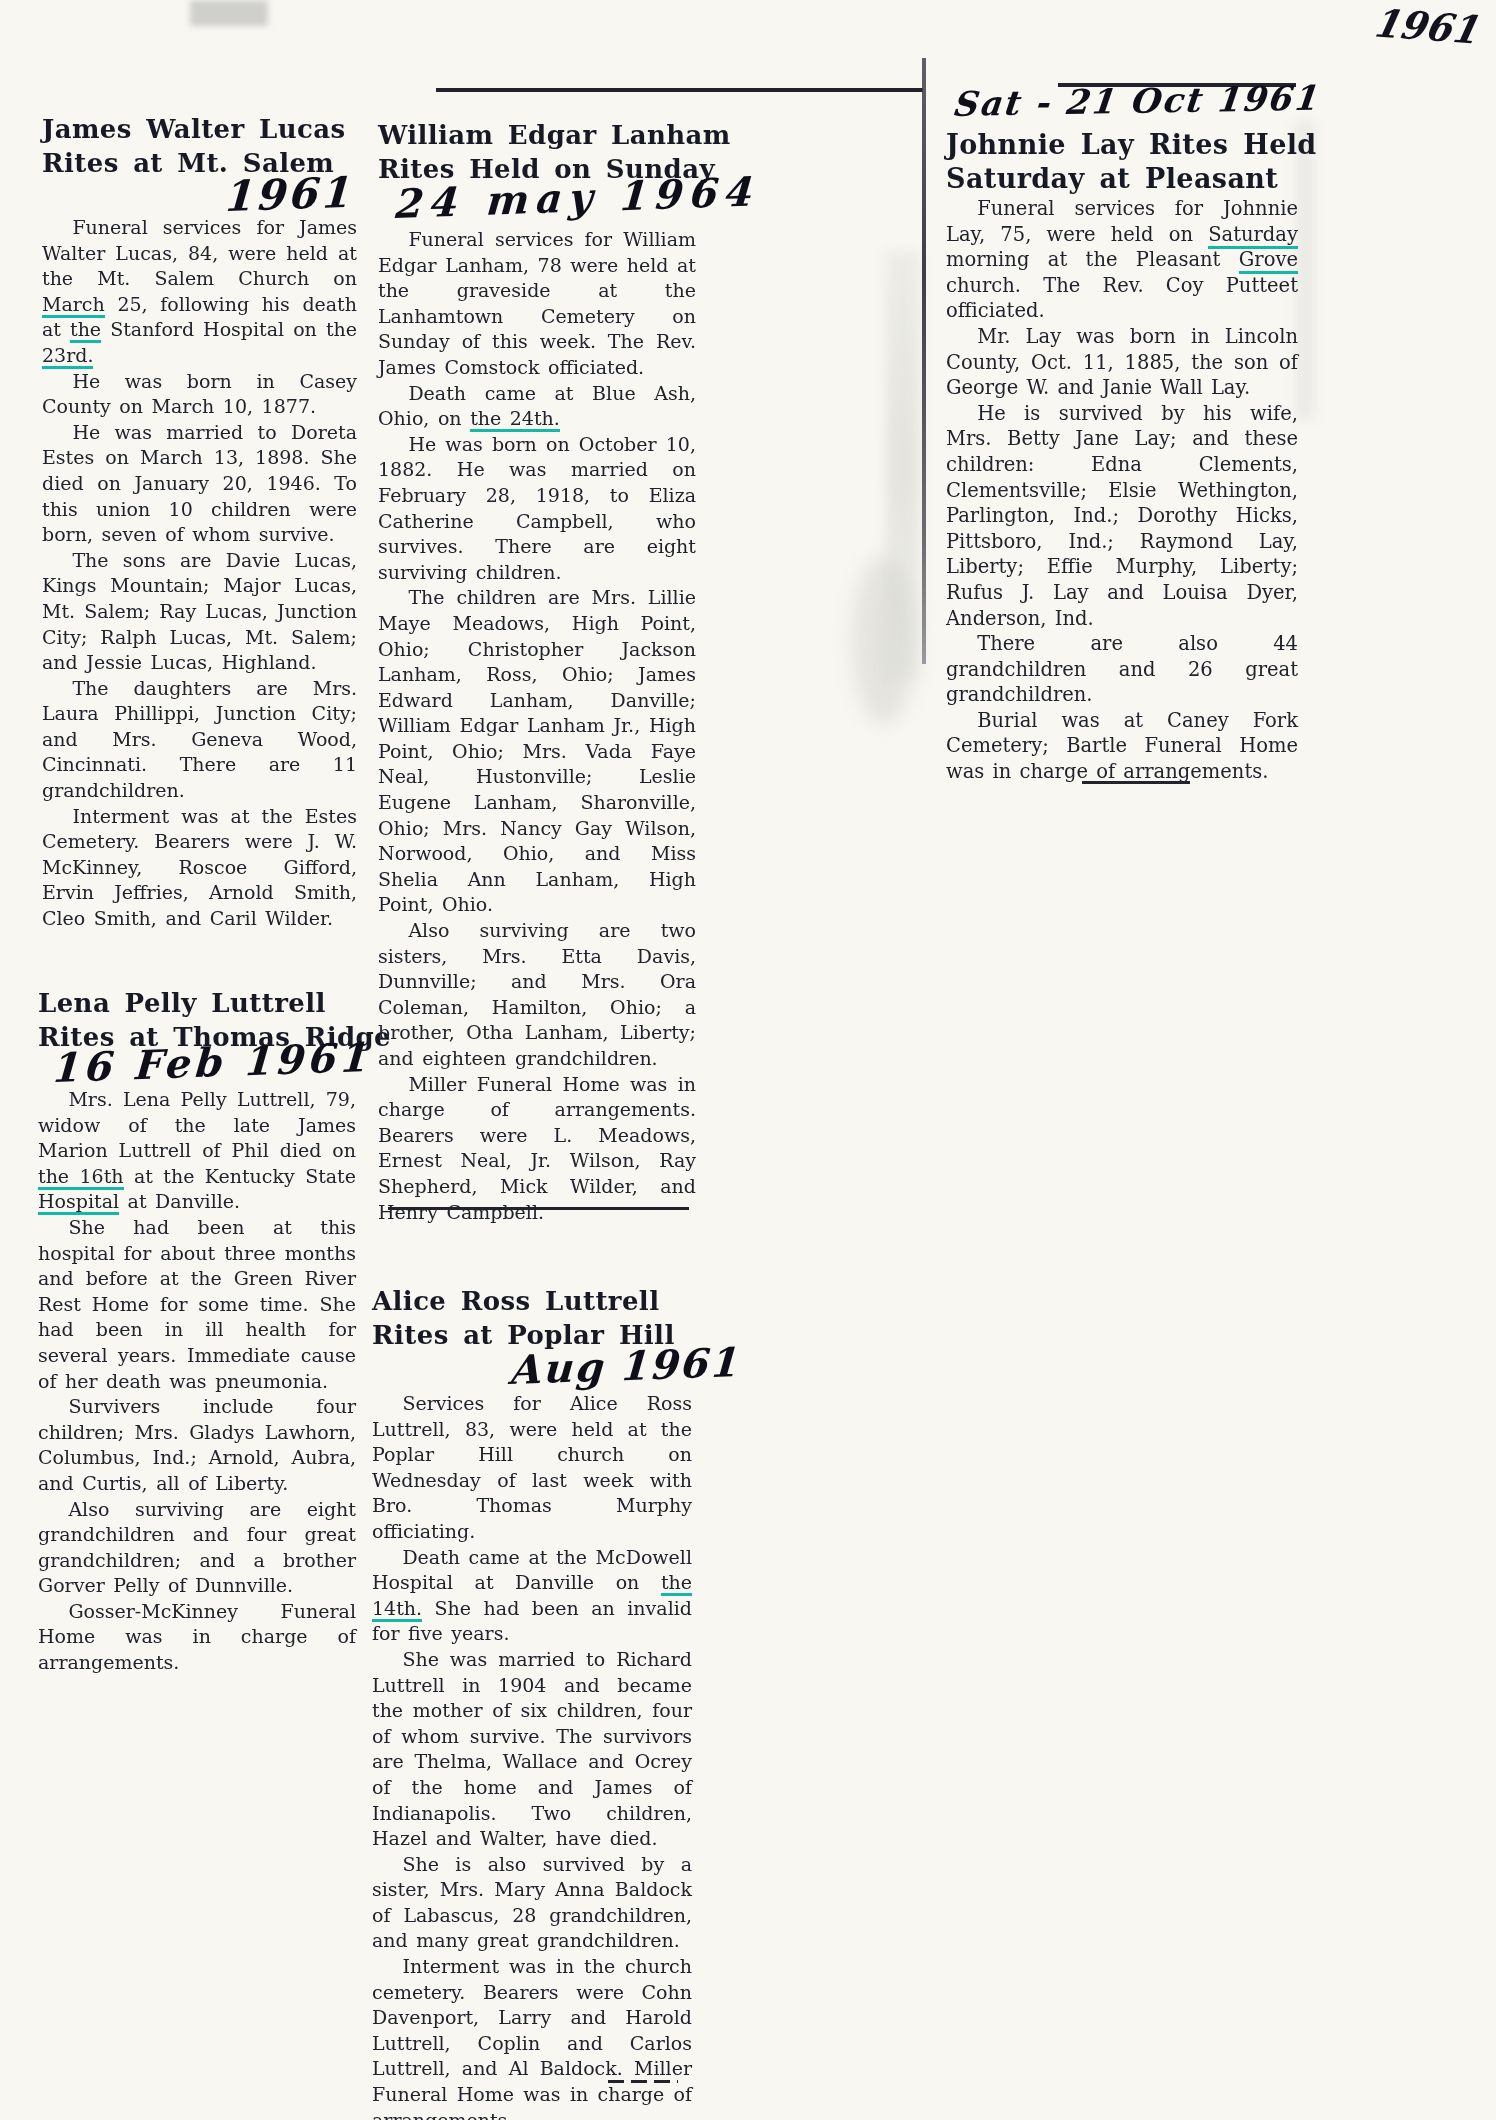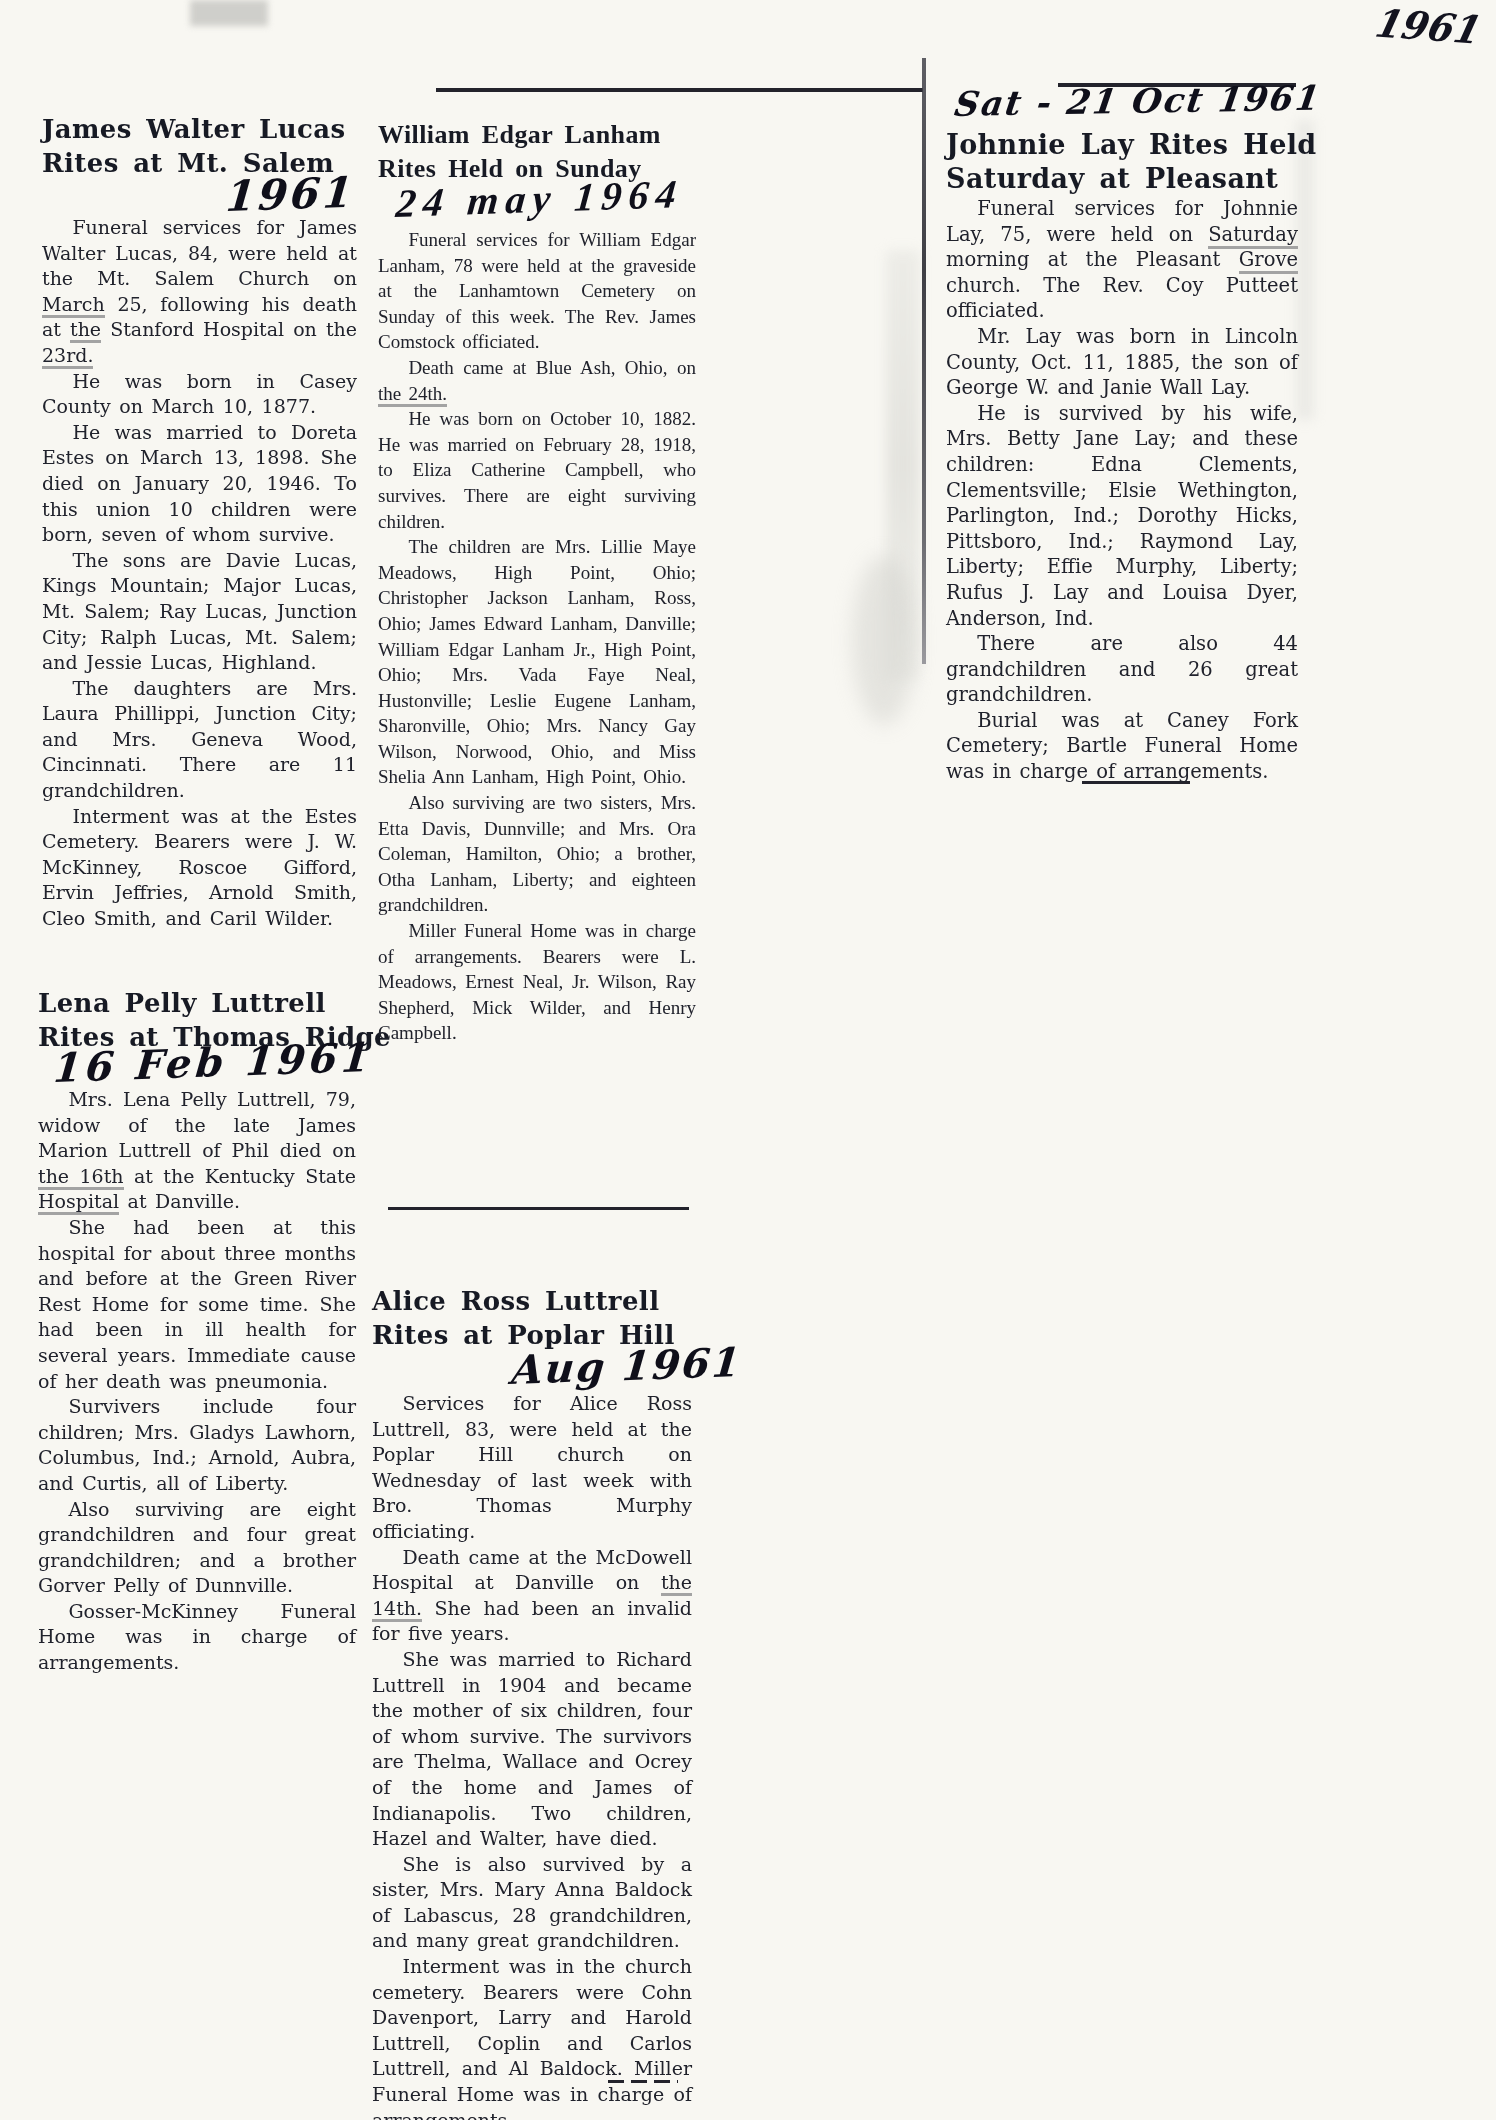--- a/index.html
+++ b/index.html
@@ -23,21 +23,21 @@
   }
   .title-line{white-space:nowrap;}
   .body{
     font-size:19px;
     line-height:25.6px;
     text-align:justify;
     word-spacing:2.5px;
     color:#20222c;
   }
   .para{margin:0;text-indent:1.6em;}
-  .uln{border-bottom:3px solid #a3a3a3;}
+  .uln{border-bottom:3px solid #14b8a6;}
   
   .hw{
     display:inline-block;
     font-style:italic;
     font-weight:bold;
     color:#0f0f1a;
     transform:skewX(-7deg) rotate(-2deg);
     transform-origin:left bottom;
     white-space:nowrap;
   }
@@ -56,21 +56,21 @@
   .rule-dash{position:absolute;height:3px;background:repeating-linear-gradient(90deg,#23232c 0 16px,transparent 16px 23px);}
   .vline{position:absolute;width:4px;background:linear-gradient(#44444c,#1e1e26 35%,#55555c 80%,#8a8a90);opacity:.85;}
   .smudge{position:absolute;pointer-events:none;}
   .smudge1{left:190px;top:0;width:78px;height:26px;background:#c2c2be;filter:blur(3px);opacity:.75;}
   .smudge2{left:886px;top:250px;width:34px;height:430px;background:linear-gradient(#e4e4df, #d4d4cf 50%, #e9e9e4);filter:blur(6px);opacity:.55;}
   .smudge3{left:852px;top:555px;width:64px;height:170px;background:#cdcdc8;border-radius:50%;filter:blur(10px);opacity:.45;}
   .smudge4{left:1296px;top:120px;width:18px;height:300px;background:#dededa;filter:blur(6px);opacity:.5;}
   
   #art-lucas{left:42px;top:112px;width:315px;}
   #art-lena{left:38px;top:986px;width:318px;}
-  #art-lanham{left:378px;top:118px;width:318px;font-family:Liberation Serif, serif;}
+  #art-lanham{left:378px;top:118px;width:318px;}
   #art-alice{left:372px;top:1248px;width:320px;margin-top:36px;}
   #art-lay{left:946px;top:84px;width:352px;}
   #art-lay .body{font-size:19.5px;word-spacing:2px;}
   #art-lay .title{font-size:27px;}
 </style>
 </head>
 <body>
 
 <div class="page">
 

